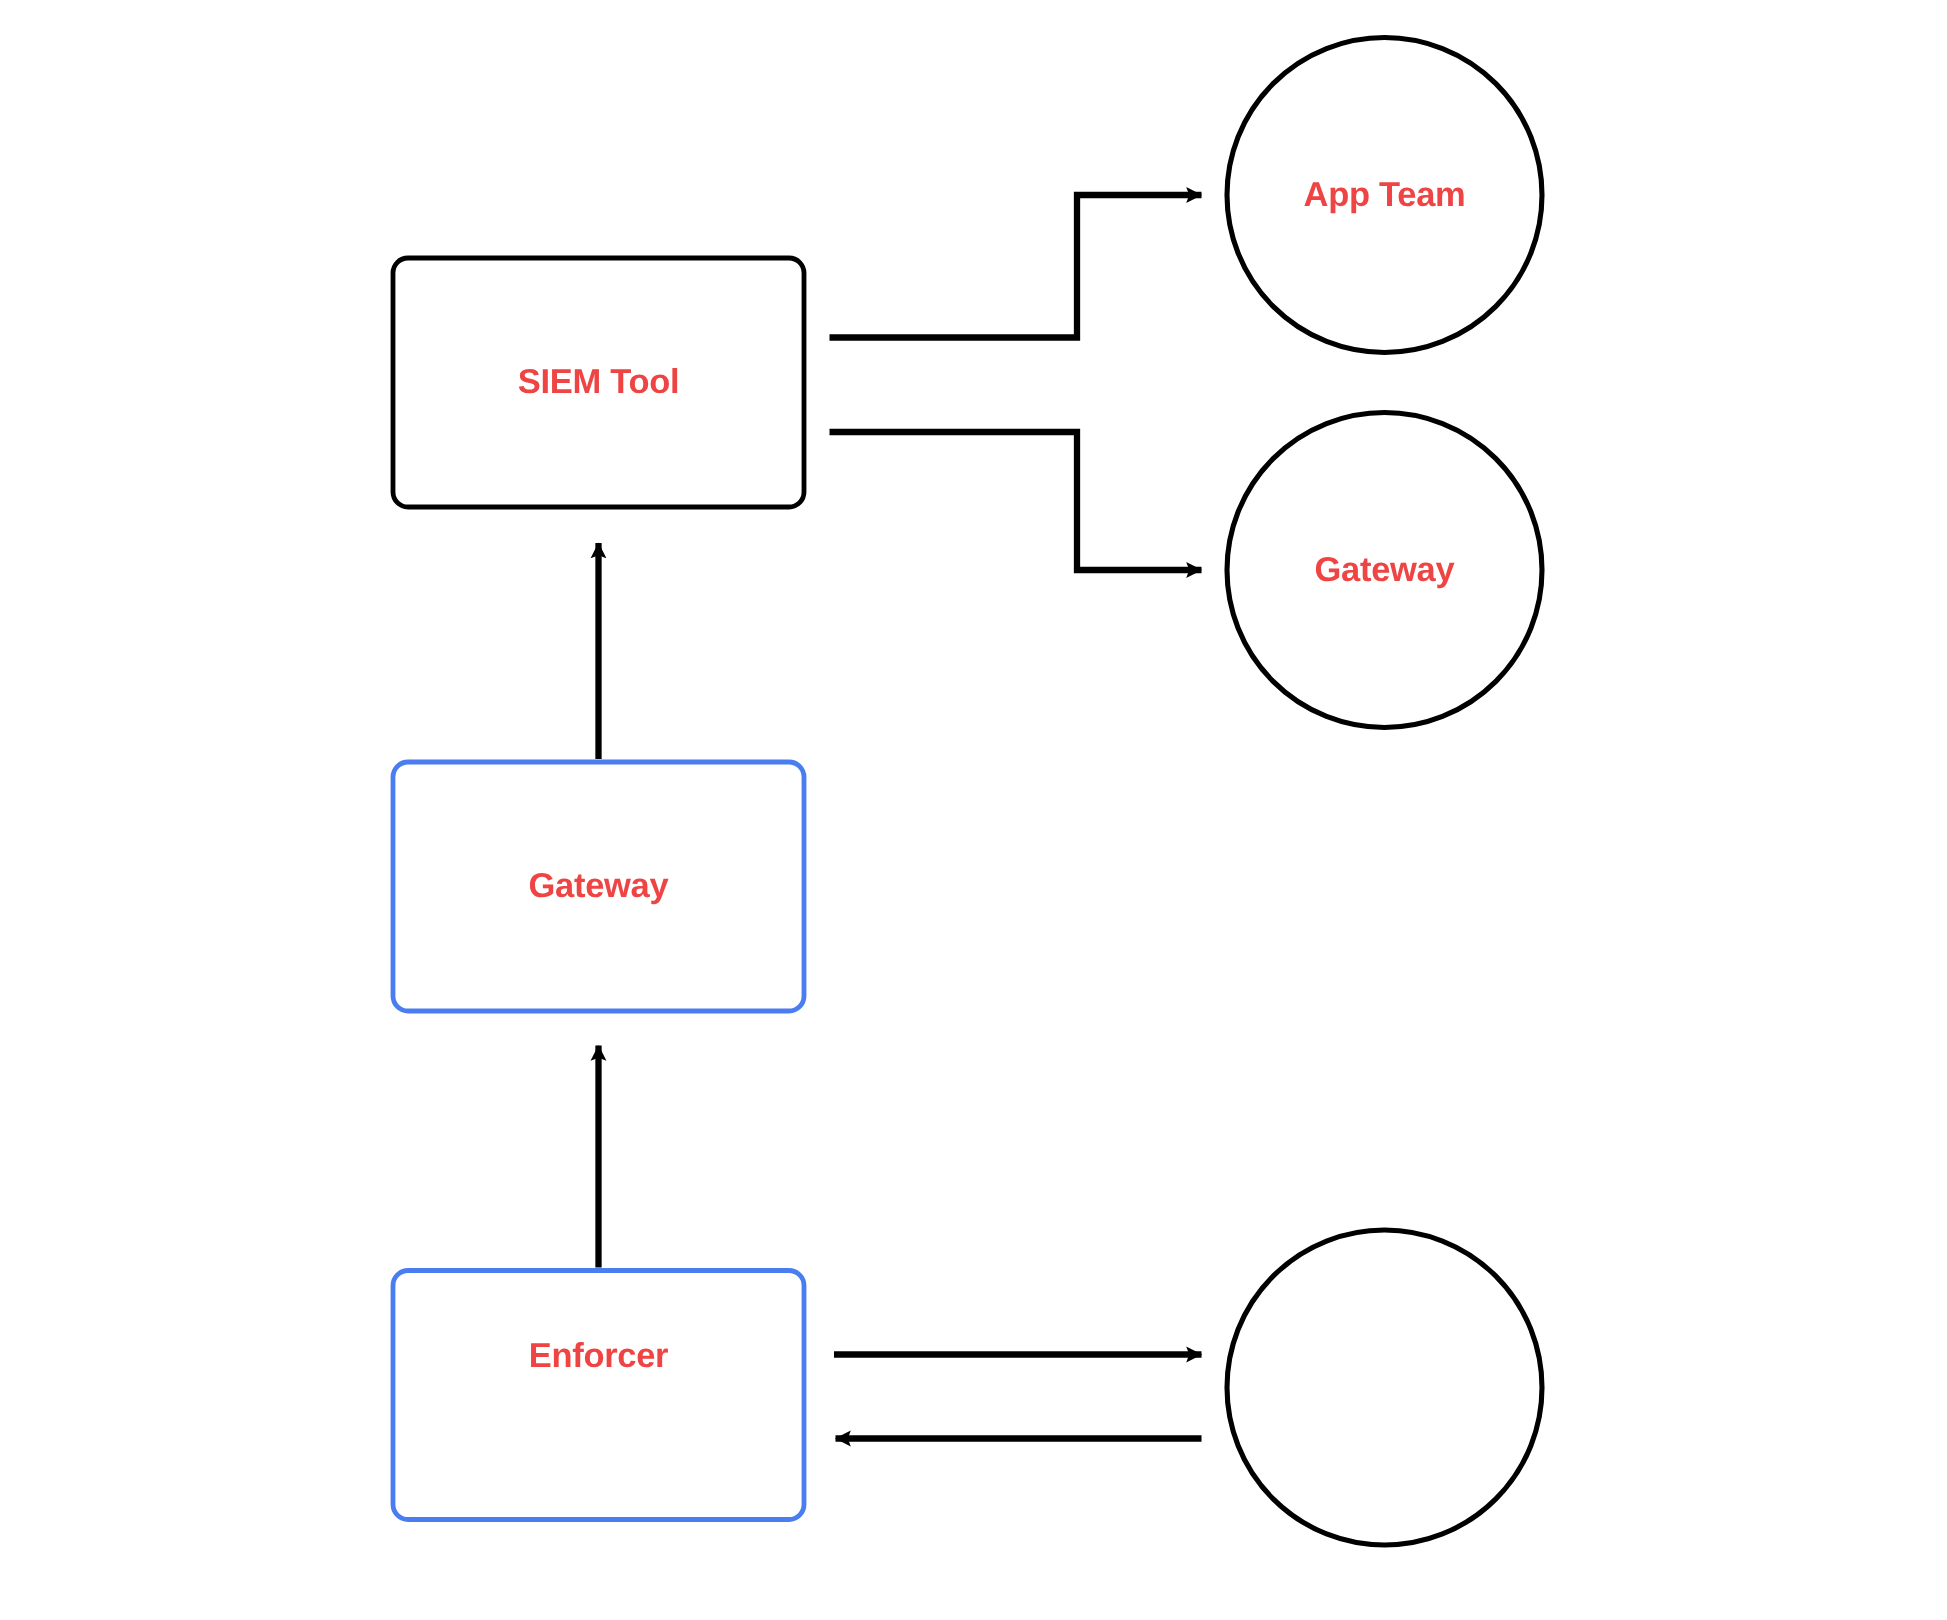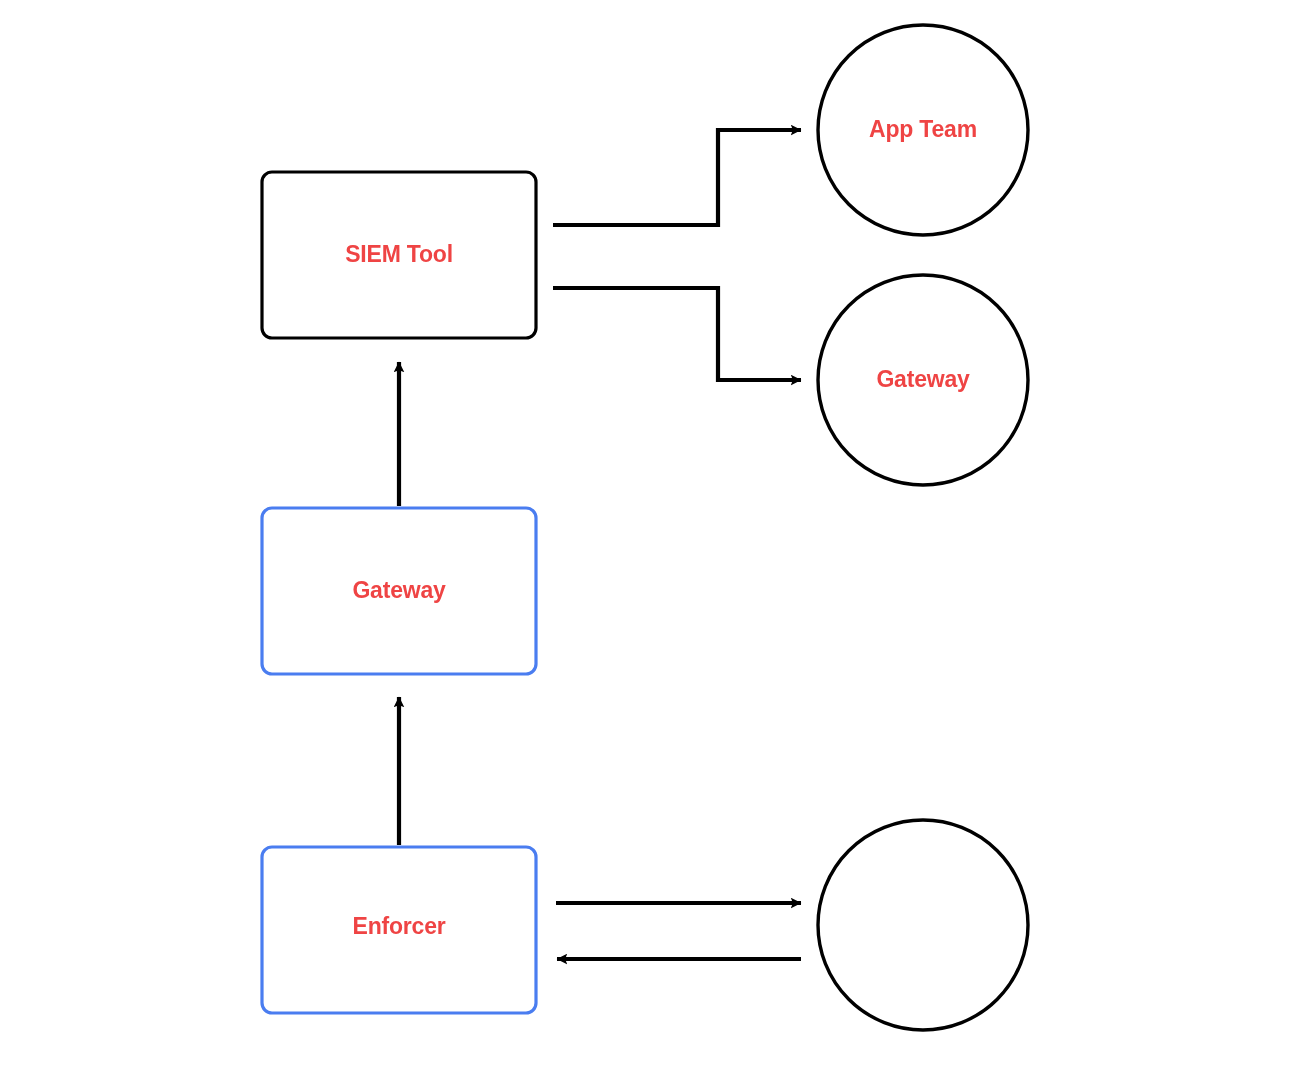--- a/index.html
+++ b/index.html
@@ -75,20 +75,20 @@
 
     <path d="M556,903 L801,903" fill="none" stroke="#000000" stroke-width="4.2" marker-end="url(#arrow-right)"></path>
 
     <path d="M801,959 L557,959" fill="none" stroke="#000000" stroke-width="4.2" marker-end="url(#arrow-right)"></path>
   </svg>
 
   <div class="node-label" style="left:262px; top:172px; width:274px; height:166px;">SIEM Tool</div>
 
   <div class="node-label" style="left:262px; top:508px; width:274px; height:166px;">Gateway</div>
 
-  <div class="node-label" style="left:262px; top:854px; width:274px; height:146px;">Enforcer</div>
+  <div class="node-label" style="left:262px; top:831px; width:274px; height:146px;">Enforcer</div>
 
   <div class="node-label" style="left:818px; top:25px; width:210px; height:210px;">App Team</div>
 
   <div class="node-label" style="left:818px; top:275px; width:210px; height:210px;">Gateway</div>
 
 
 </div>
 
 </body></html>

